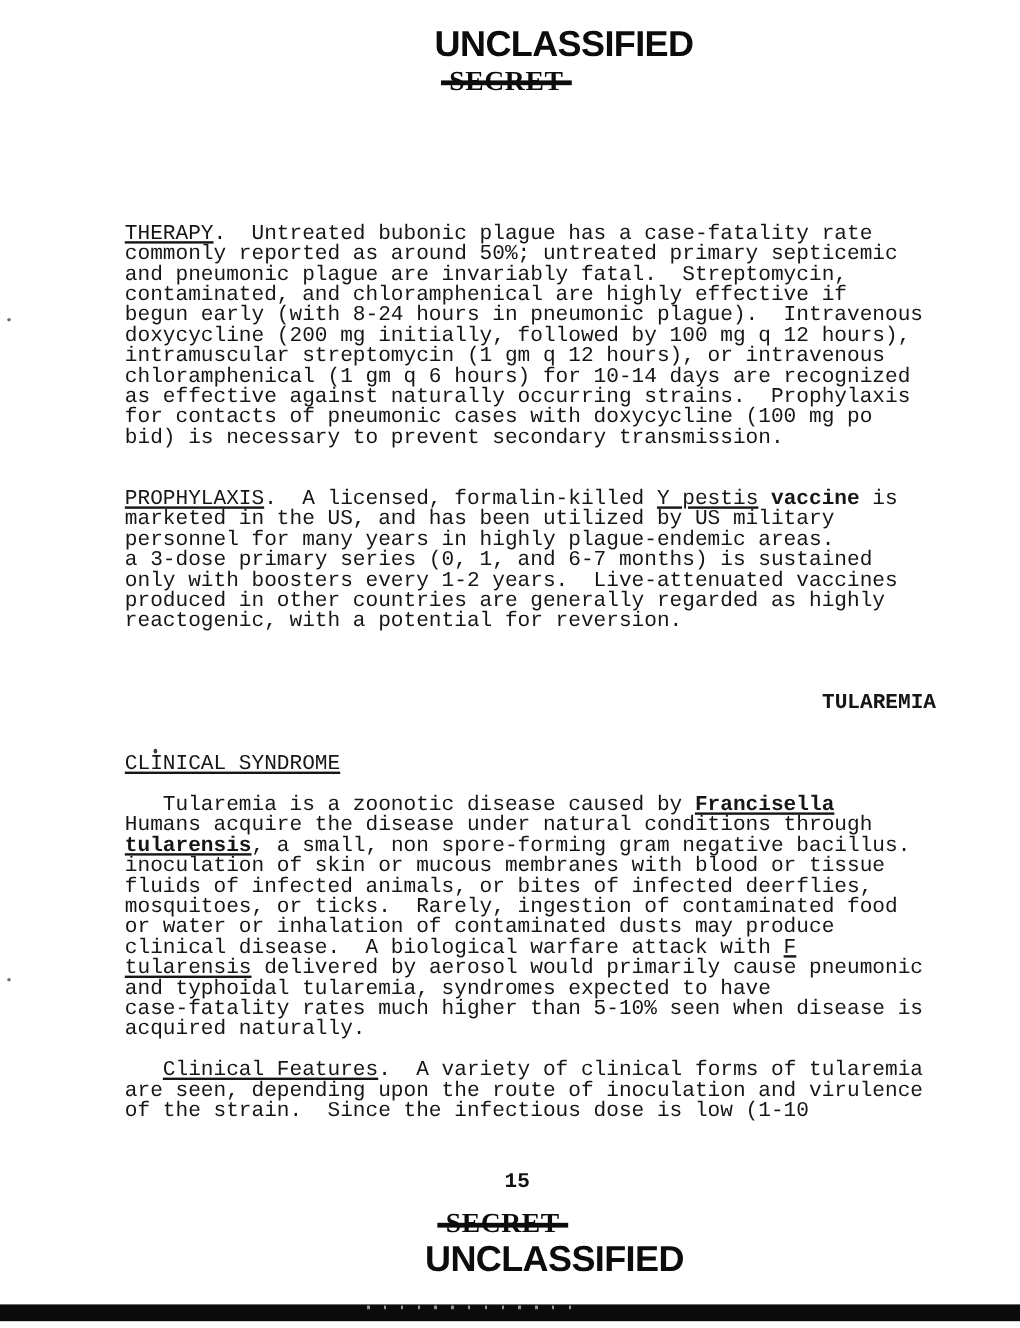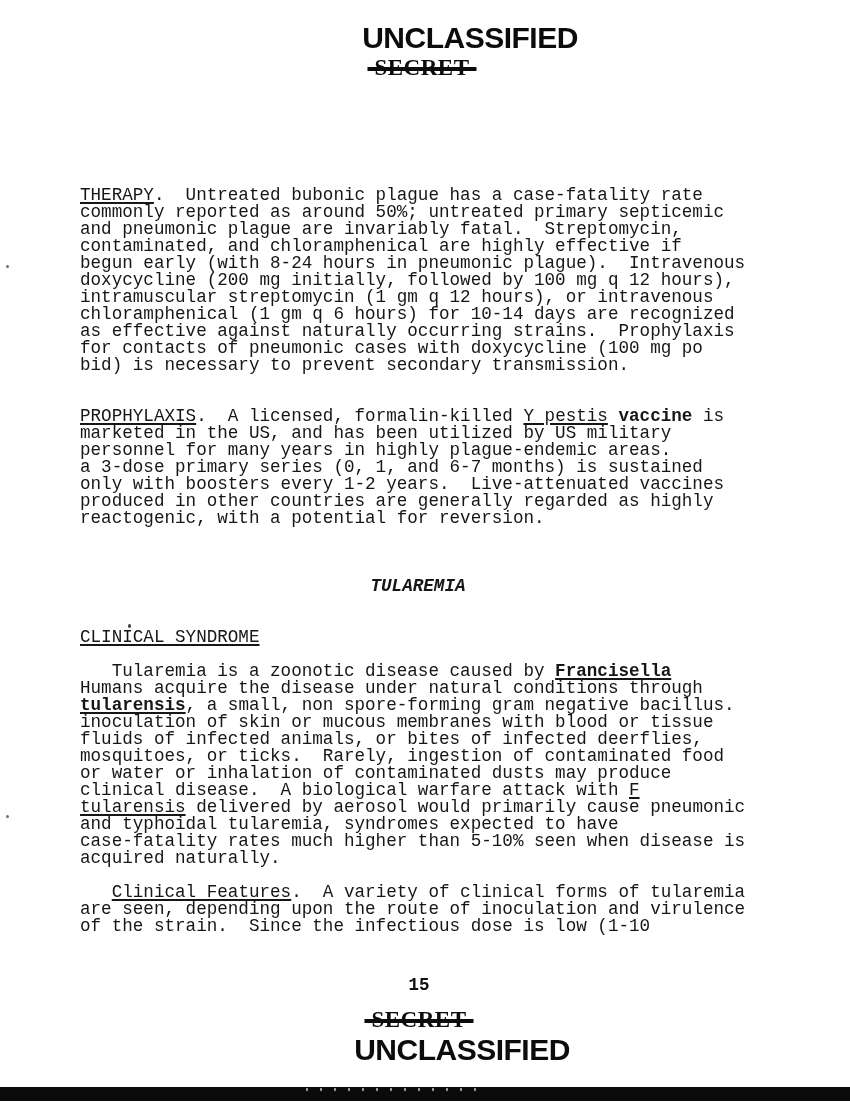--- a/index.html
+++ b/index.html
@@ -41,41 +41,41 @@
     left: -7px; right: -7px;
     top: 46%;
     height: 4px;
     background: #0c0c0c;
   }
   #secret-top { left: 422px; top: 55px; }
   #secret-bottom { left: 419px; top: 1007px; }
 
   .page-number {
     position: absolute;
-    left: 419px; top: 975px;
+    left: 431px; top: 975px;
     transform: translateX(-50%);
     font-weight: bold;
     font-size: 17.5px;
     color: #111;
   }
 
   
   .doc-body {
     position: absolute;
-    left: 80px; top: 187px;
+    left: 104px; top: 187px;
     width: 676px;
   }
   .line {
     white-space: pre;
     font-size: 17.6px;
     line-height: 17px;
     height: 17px;
     letter-spacing: 0;
   }
-  .line.center { text-align: center; font-style: italic; }
+  .line.center { text-align: right; }
   .u { text-decoration: underline; text-decoration-thickness: 1.5px; text-underline-offset: 2px; }
   .b { font-weight: bold; }
 
   
   .redaction-bar {
     position: absolute;
     left: 0; top: 1087px;
     width: 850px; height: 14px;
     background: #0b0b0b;
   }

